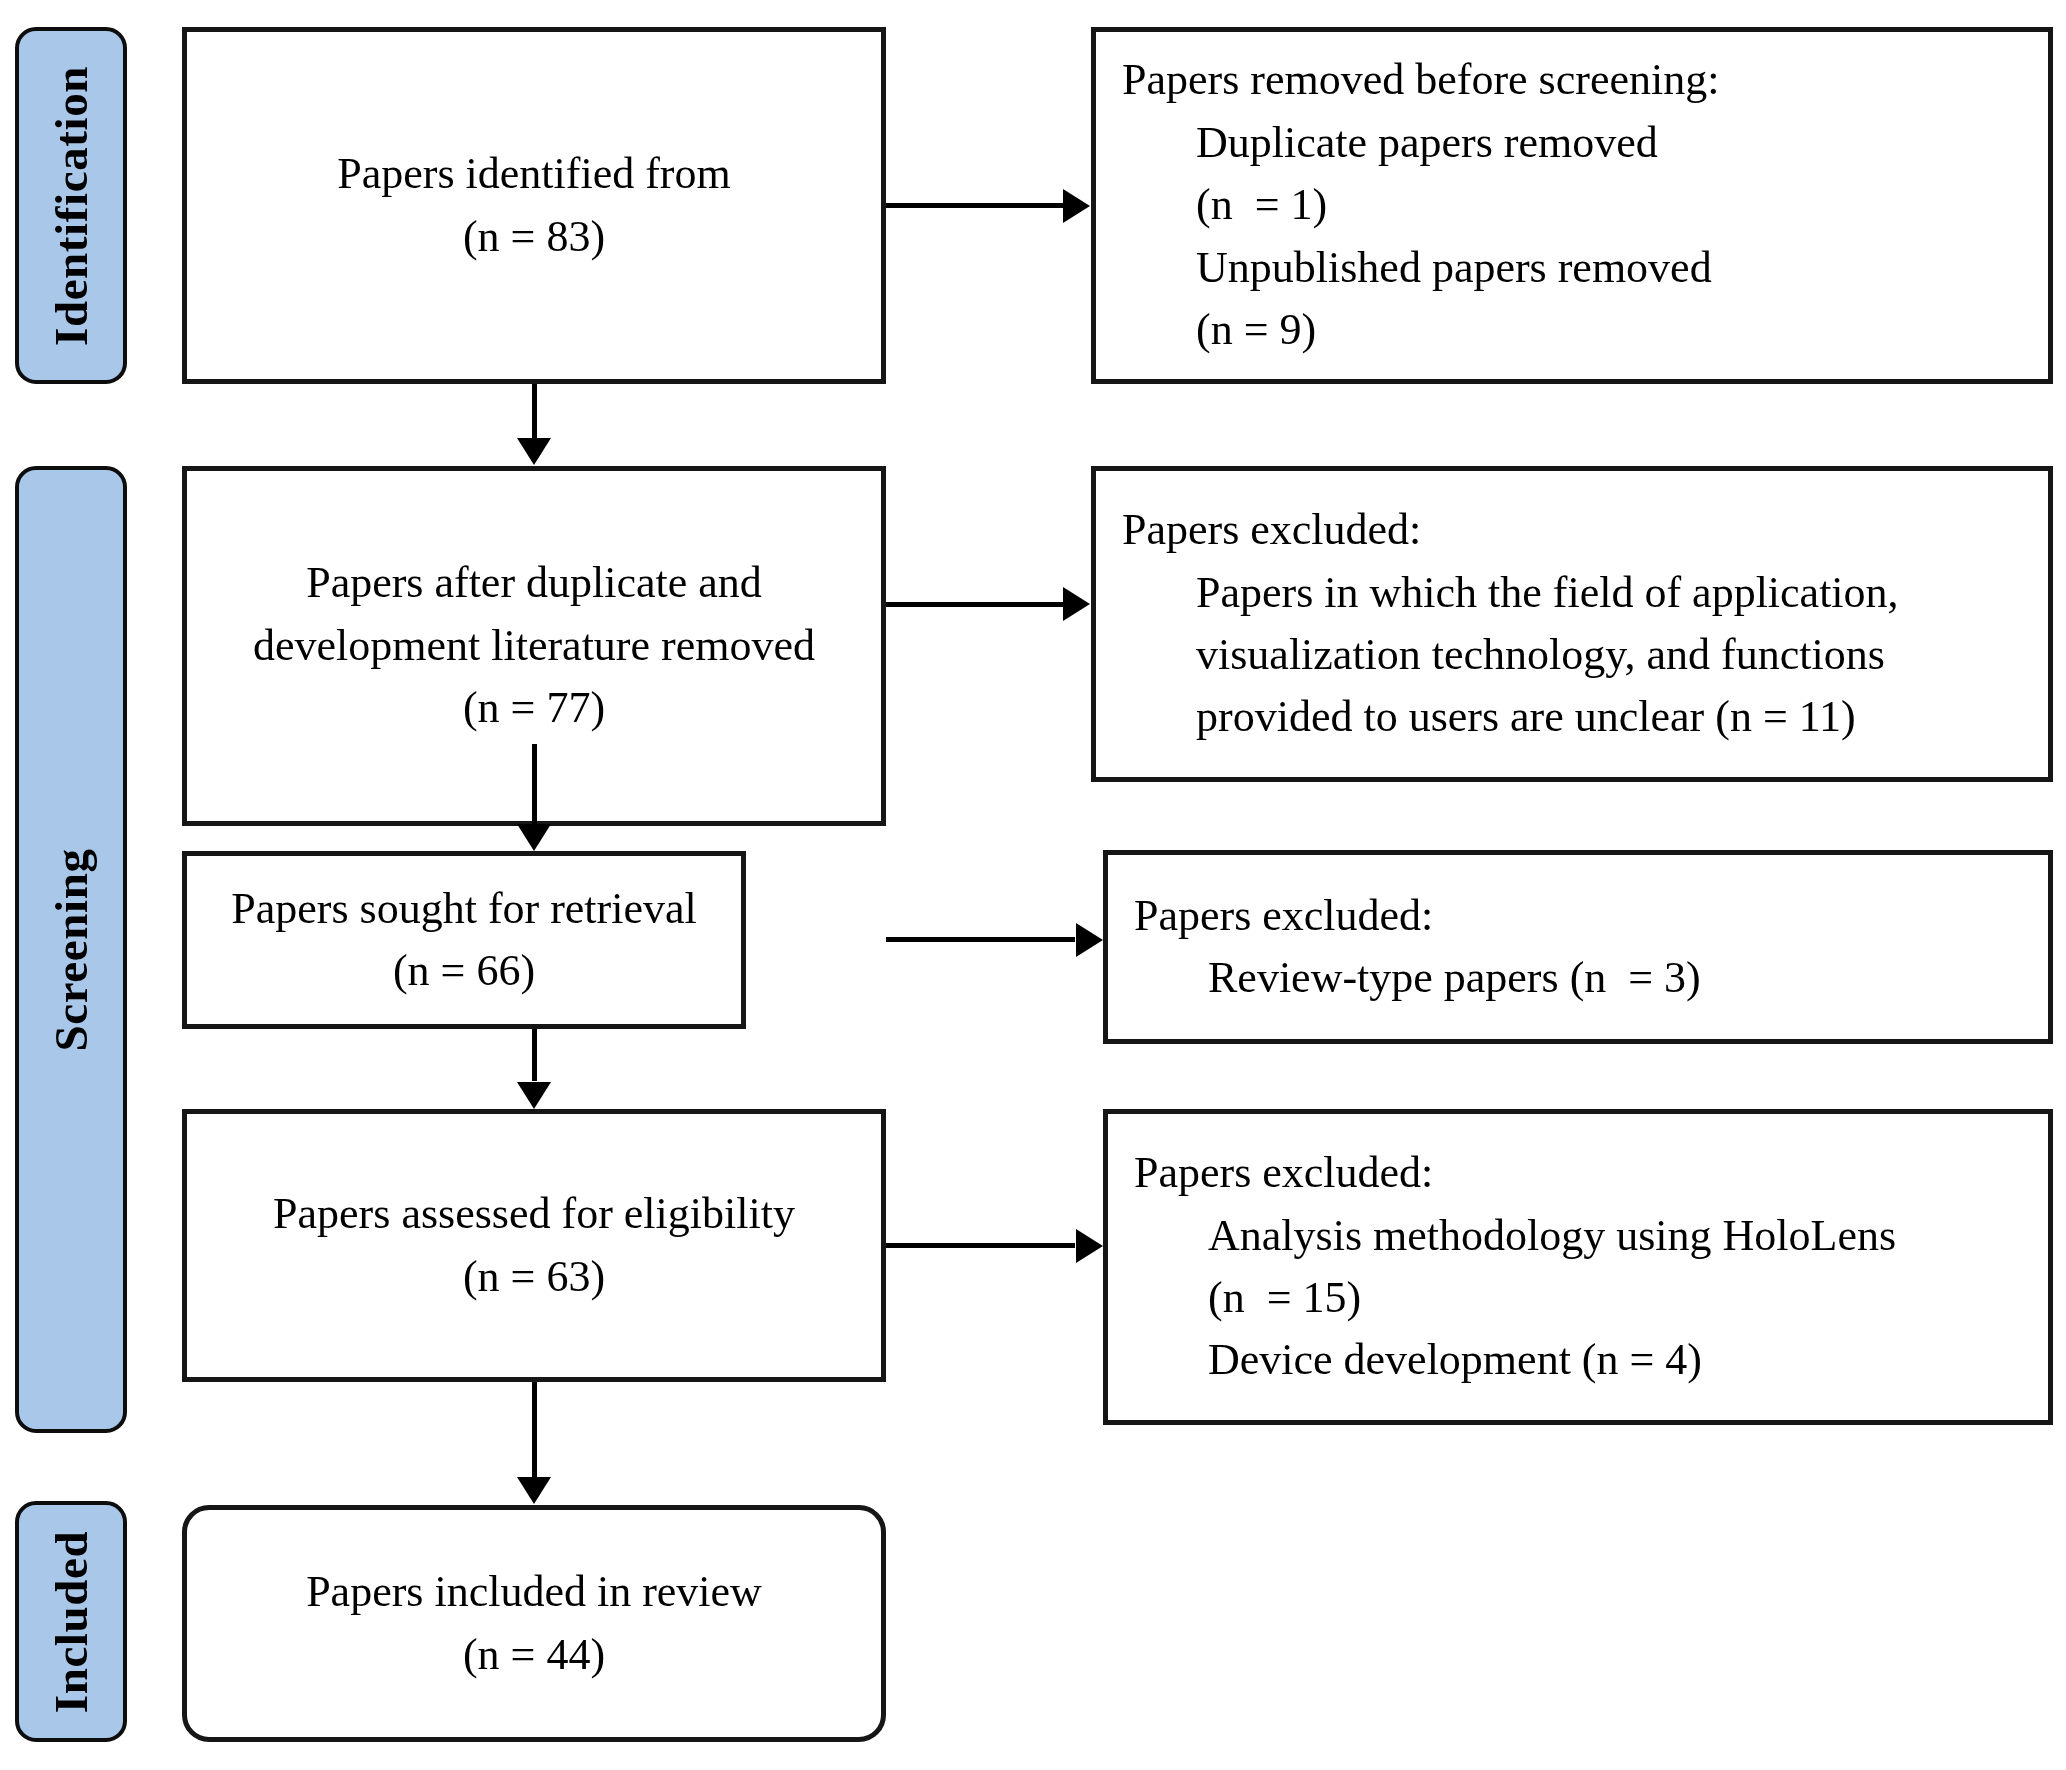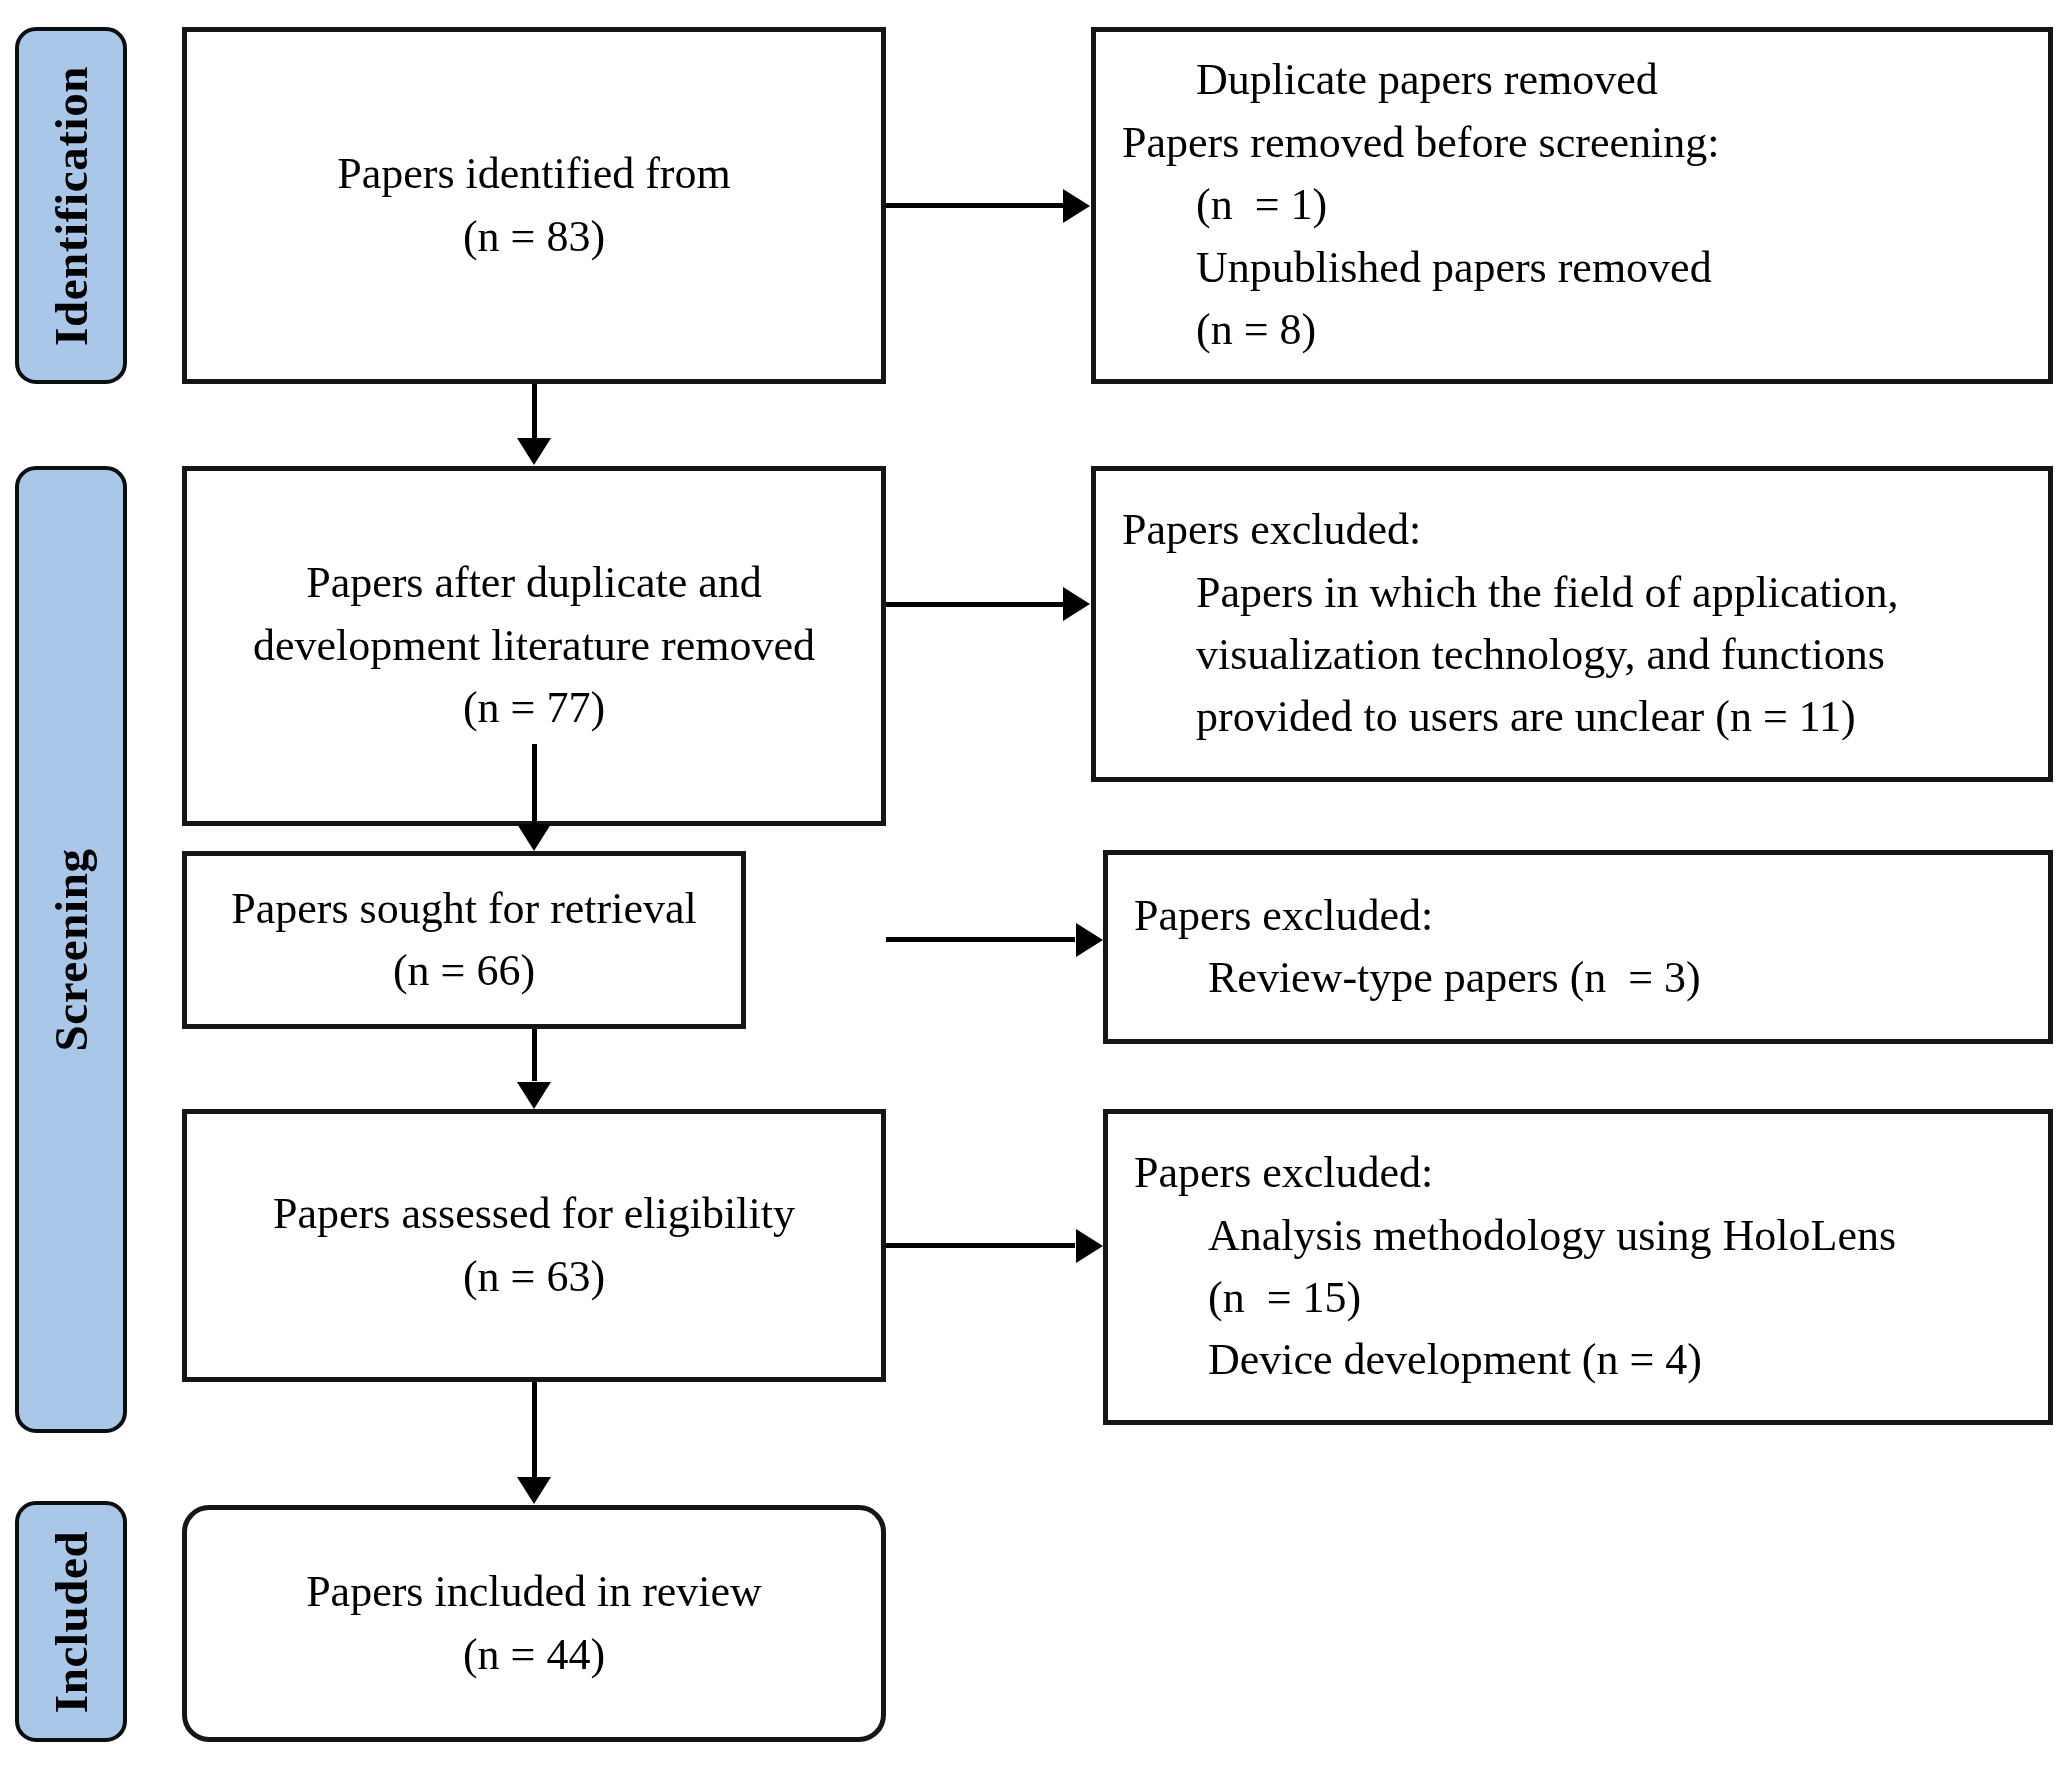--- a/index.html
+++ b/index.html
@@ -92,25 +92,25 @@
     <span class="line">Papers assessed for eligibility</span>
     <span class="line">(n = 63)</span>
   </div>
 
   <div class="fbox center" style="left:182px;top:1505px;width:704px;height:237px;border-radius:27px;">
     <span class="line">Papers included in review</span>
     <span class="line">(n = 44)</span>
   </div>
 
   <div class="fbox leftalign" style="left:1091px;top:27px;width:962px;height:357px;">
+    <span class="line">Papers removed before screening:</span>
     <span class="line indent">Duplicate papers removed</span>
-    <span class="line">Papers removed before screening:</span>
     <span class="line indent">(n  = 1)</span>
     <span class="line indent">Unpublished papers removed</span>
-    <span class="line indent">(n = 8)</span>
+    <span class="line indent">(n = 9)</span>
   </div>
 
   <div class="fbox leftalign" style="left:1091px;top:466px;width:962px;height:316px;">
     <span class="line">Papers excluded:</span>
     <span class="line indent">Papers in which the field of application,</span>
     <span class="line indent">visualization technology, and functions</span>
     <span class="line indent">provided to users are unclear (n = 11)</span>
   </div>
 
   <div class="fbox leftalign" style="left:1103px;top:850px;width:950px;height:194px;">

